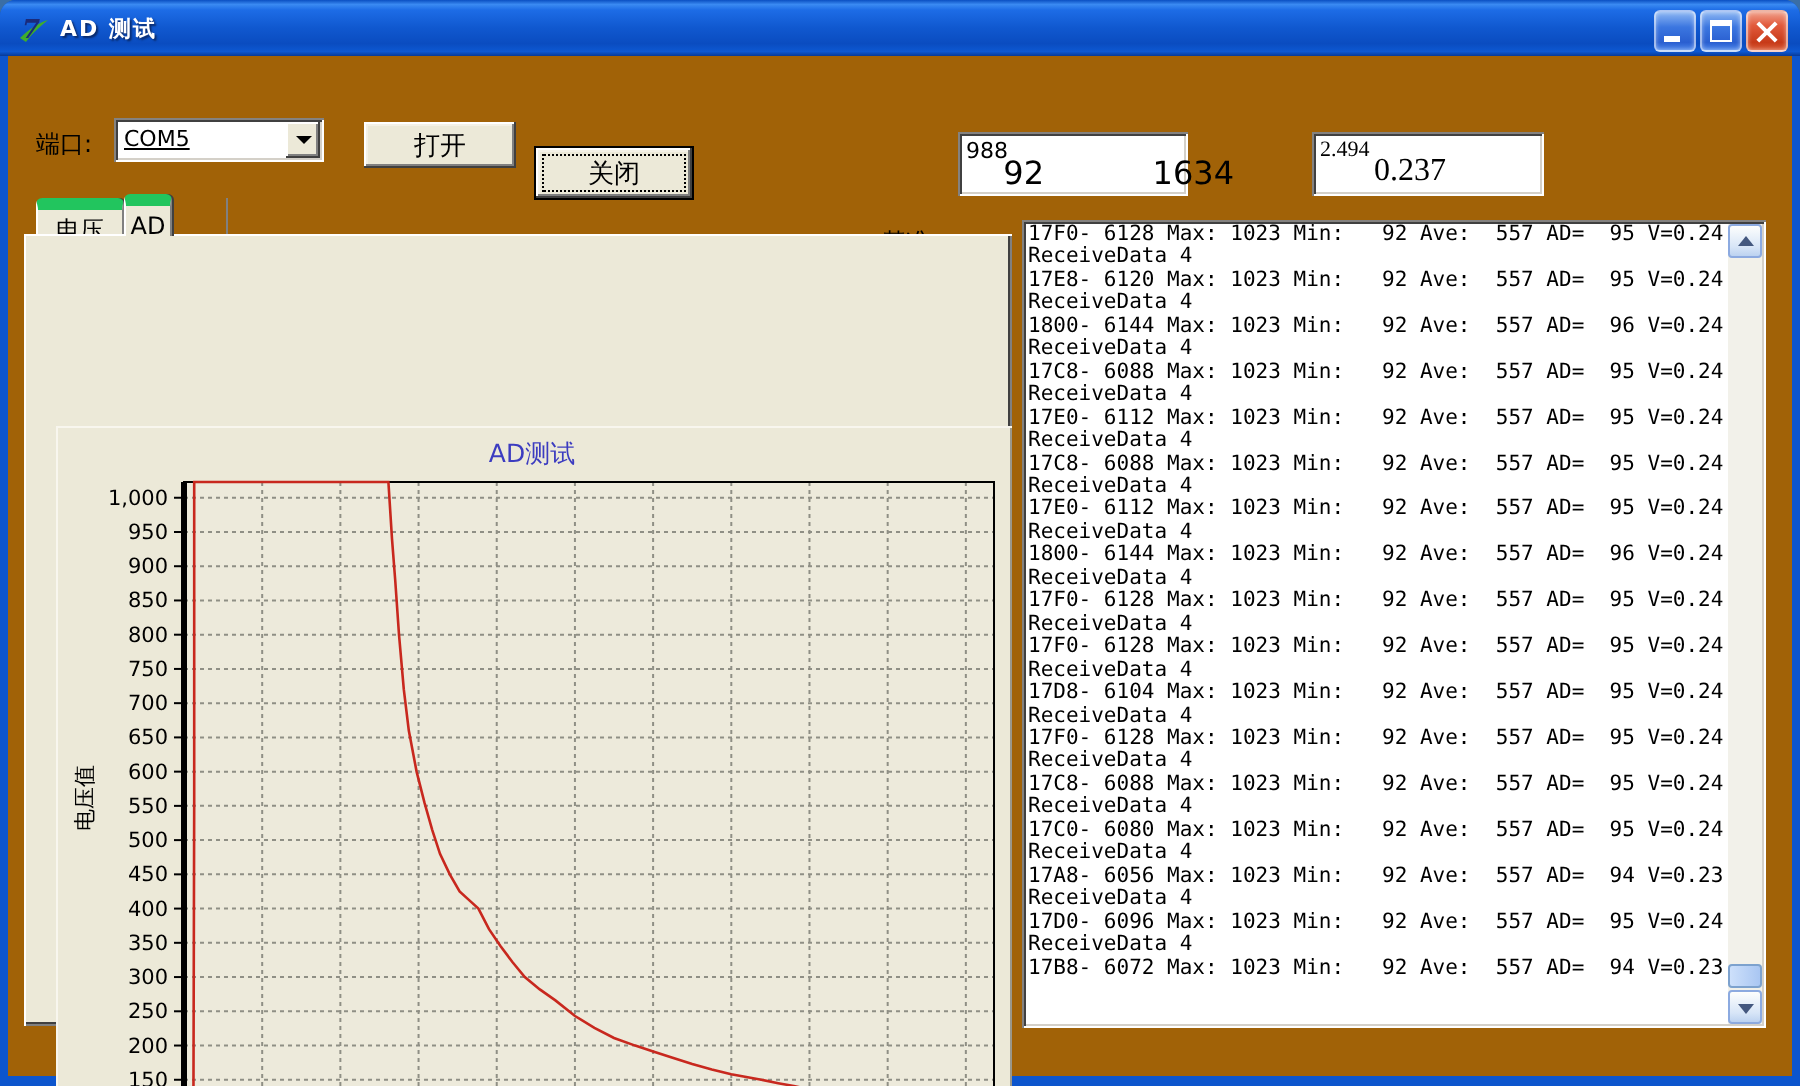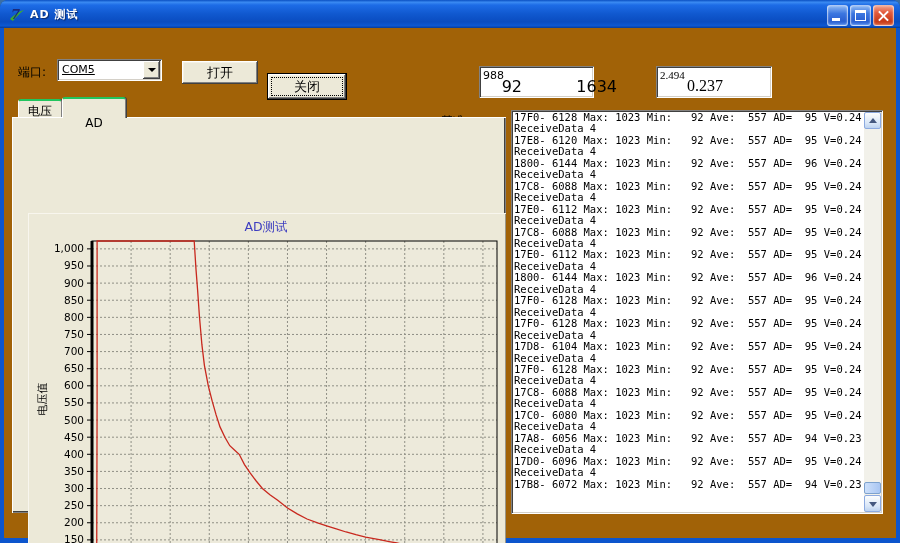--- a/index.html
+++ b/index.html
@@ -53,25 +53,25 @@
   .btn .btn-face { position:absolute; inset:0; display:flex; align-items:center; justify-content:center; }
   .btn.default { box-shadow:0 0 0 1px #000, inset -1px -1px 0 #404040, inset 1px 1px 0 #ffffff,
                  inset -2px -2px 0 #808080, inset 2px 2px 0 #f4f1e6; }
   .focus-rect { position:absolute; inset:4px; outline:1px dotted #000; }
   .edit { position:absolute; height:32px; font-size:11px; padding:3px 4px; color:#000; }
   .stat { position:absolute; top:49px; font-size:16px; text-align:right; }
   
   .tabctl-body { position:absolute; left:8px; top:89px; width:494px; height:396px; background:#ece9d8;
     box-shadow:inset 1px 1px 0 #ffffff, inset -1px -1px 0 #808080, inset -2px -2px 0 #404040; }
   .tab { position:absolute; font-size:12px; text-align:center; background:#ece9d8;
-    border-top:2px solid #22c55e; border-left:1px solid #fff; border-right:1px solid #808080;
+    border-top:6px solid #22c55e; border-left:1px solid #fff; border-right:1px solid #808080;
     border-radius:3px 3px 0 0; }
   .tab.inactive { left:14px; top:71px; width:44px; height:18px; padding-top:2px;
     box-shadow:1px 0 0 #404040; }
-  .tab.active { left:58px; top:69px; width:64px; height:21px; padding-top:17px;
+  .tab.active { left:58px; top:69px; width:24px; height:21px; padding-top:3px;
     box-shadow:1px 0 0 #404040; z-index:3; }
   .tab-extra { position:absolute; left:109px; top:71px; width:1px; height:18px; background:#808080; }
   
   .chart-panel { position:absolute; left:16px; top:96px; width:478px; height:382px; background:#ece9d8;
     box-shadow:inset 1px 1px 0 #f8f6ee, inset -1px -1px 0 #9a978a; }
   
   .logbox { position:absolute; left:507px; top:82px; width:372px; height:404px; }
   .log-text { position:absolute; left:3px; top:2px; width:348px; height:398px; overflow:hidden;
     font-family:"DejaVu Sans Mono","Liberation Mono",monospace; font-size:10.5px;
     line-height:11.45px; white-space:pre; color:#000; }

